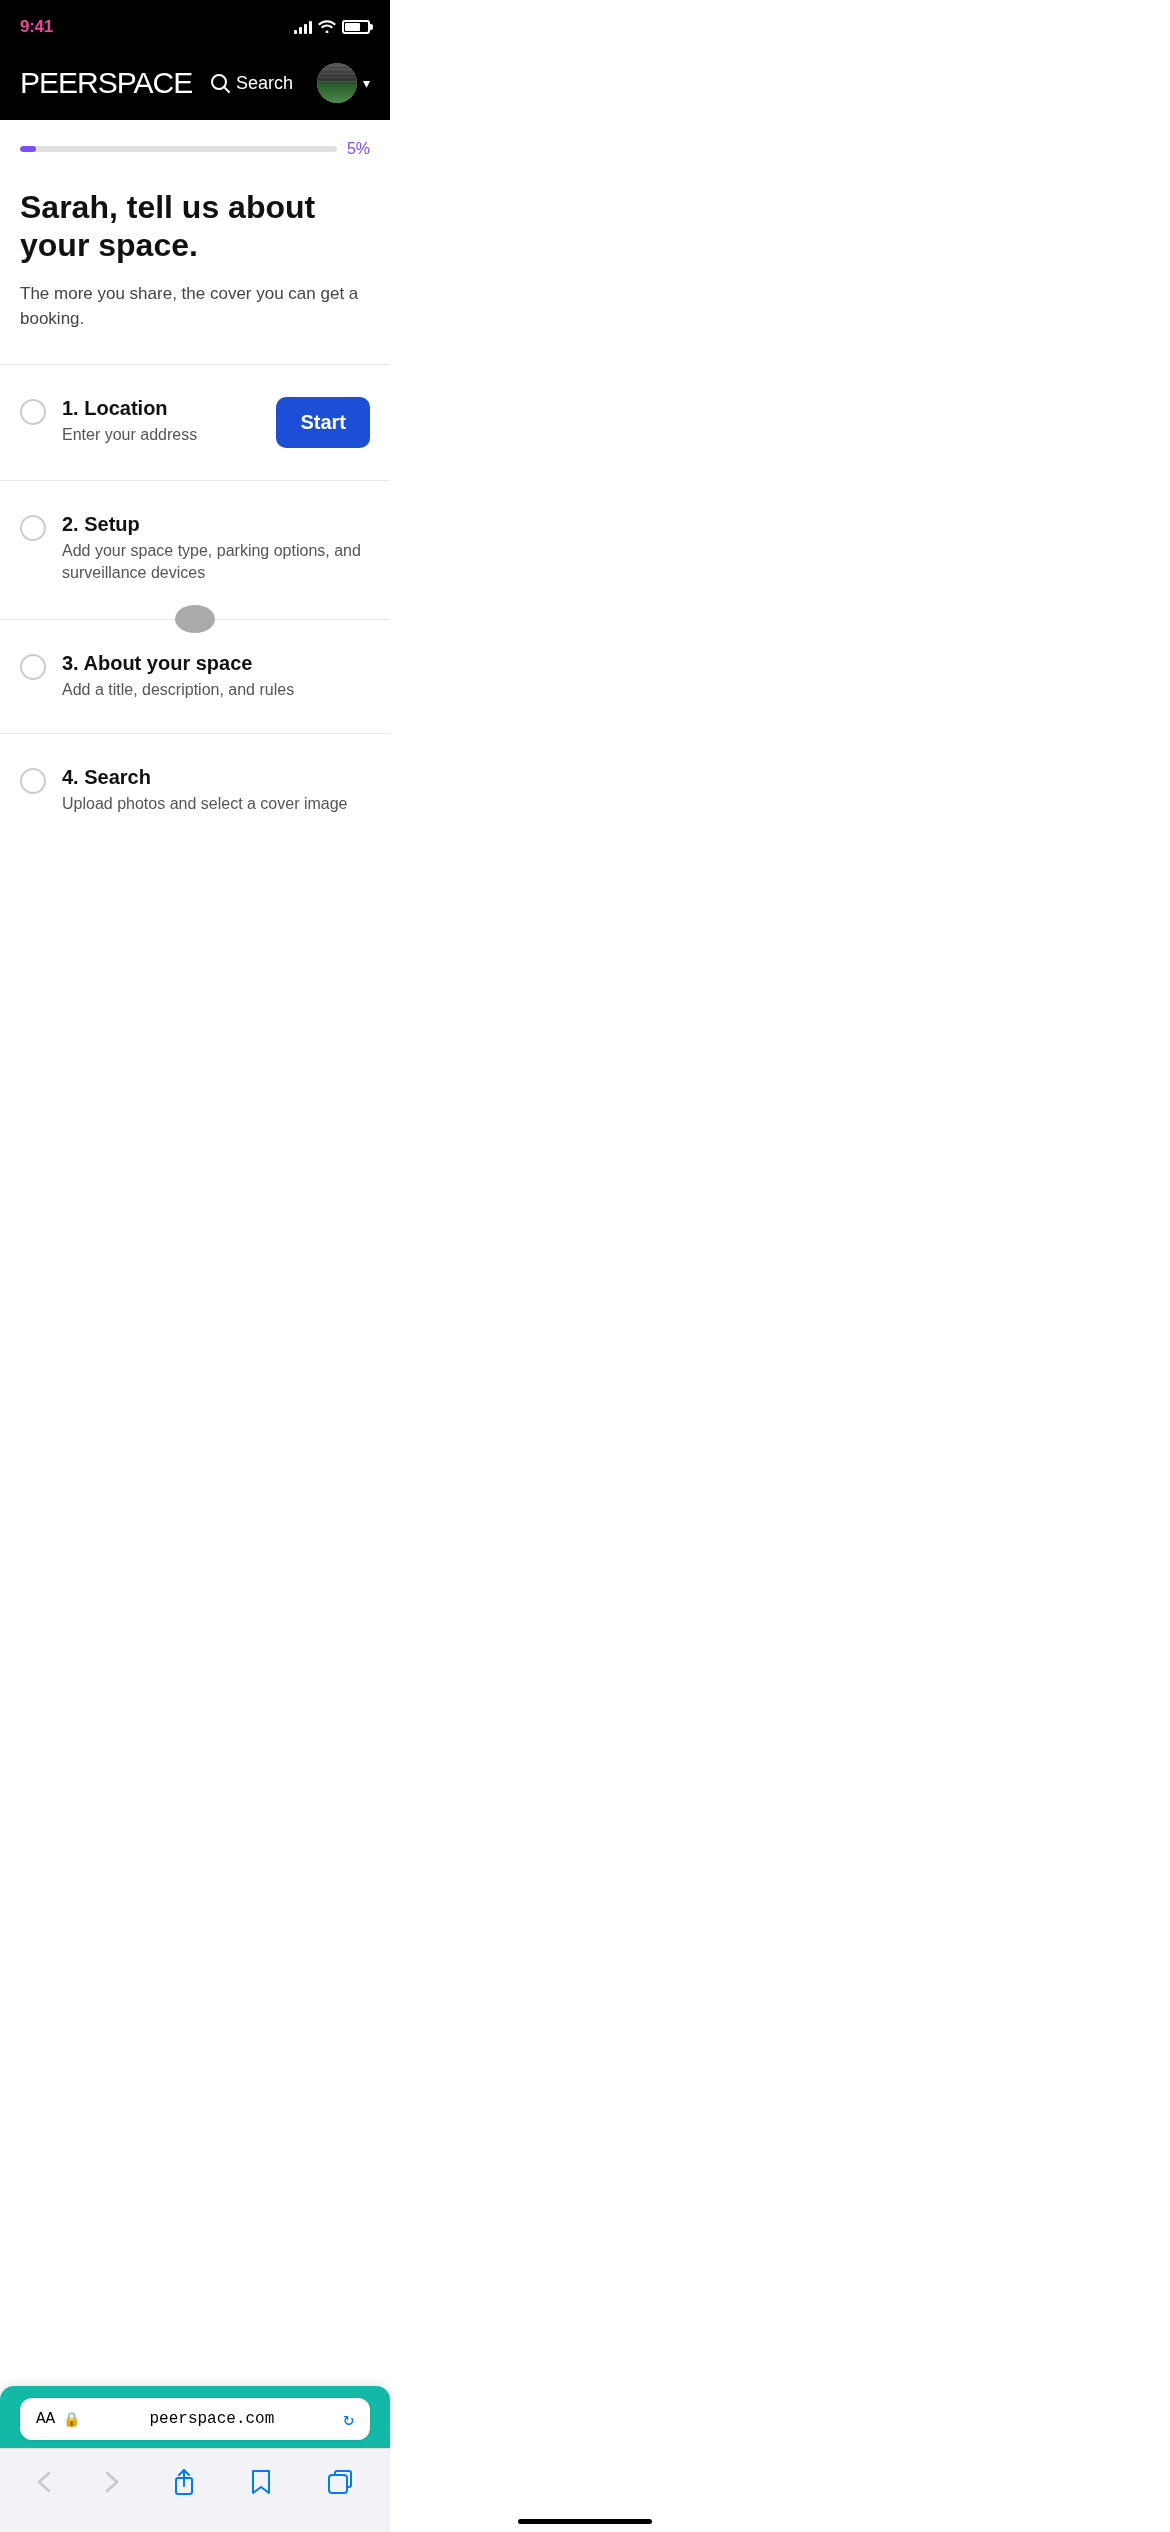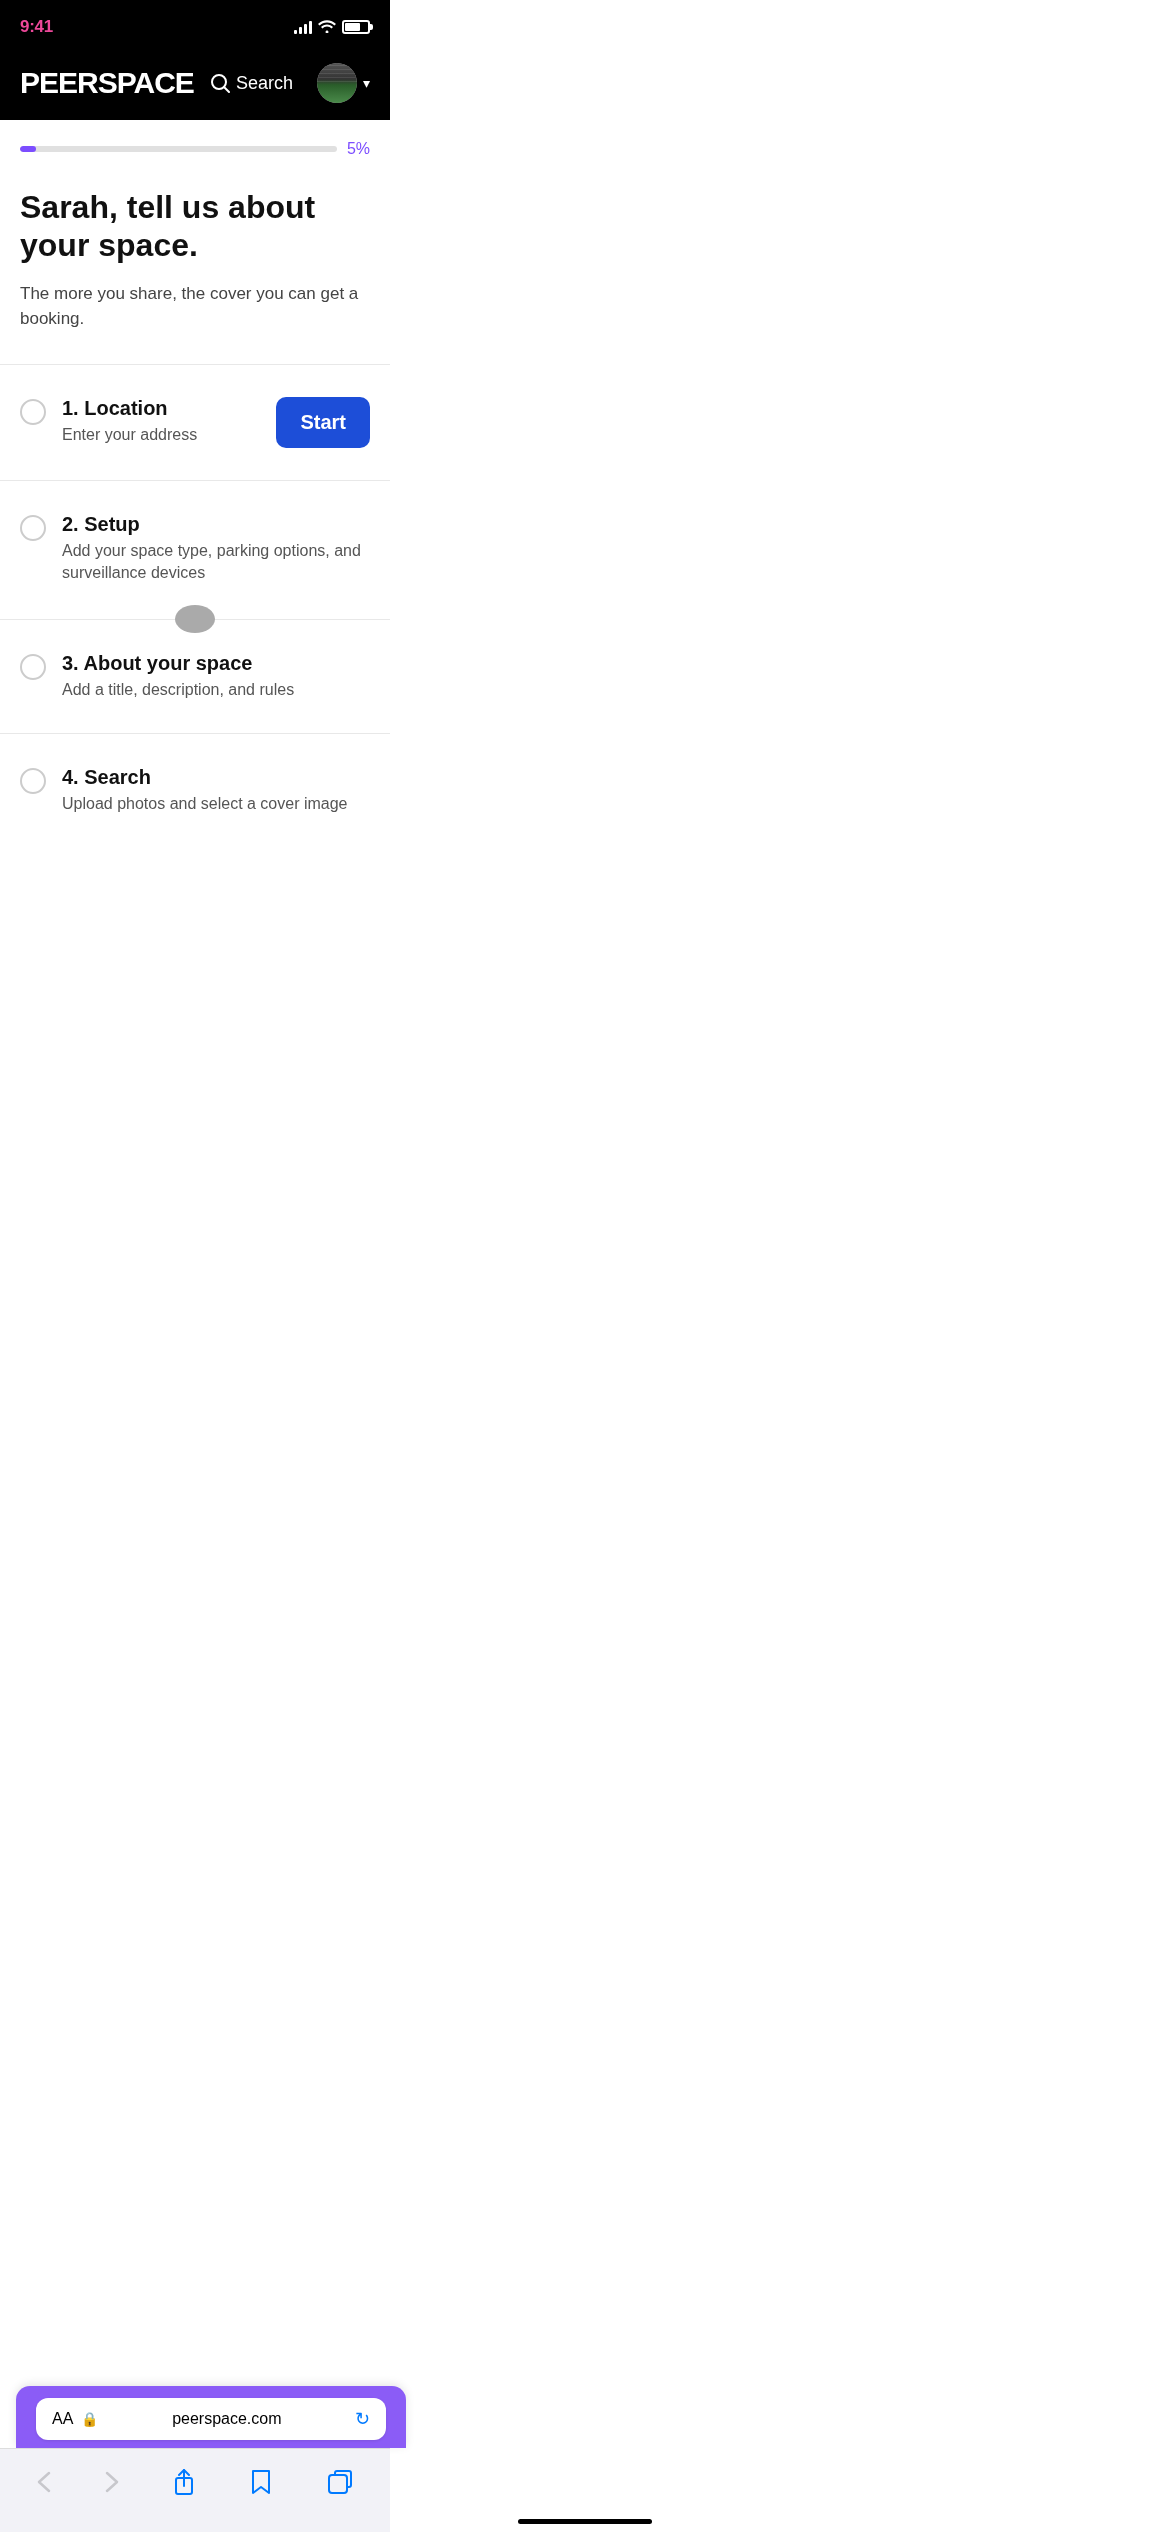--- a/index.html
+++ b/index.html
@@ -91,21 +91,21 @@
       display: flex;
       align-items: center;
       justify-content: space-between;
       padding: 12px 20px 16px 20px;
       height: 70px;
     }
 
     .logo {
       color: #fff;
       font-size: 30px;
-      font-weight: 700;
+      font-weight: 400;
       letter-spacing: -1px;
       text-transform: uppercase;
     }
 
     .header-right {
       display: flex;
       align-items: center;
       gap: 24px;
     }
 
@@ -293,27 +293,28 @@
       height: 28px;
       background: #aaa;
       border-radius: 50%;
       z-index: 2;
     }
 
     
     .browser-bar {
       position: fixed;
       bottom: 84px;
-      left: 16px;
+      left: 0;
       right: 0;
       width: 390px;
-      background: #8b5cf6;
+      background: #14b8a6;
       border-radius: 14px 14px 0 0;
       padding: 12px 20px 8px 20px;
       box-shadow: 0 -2px 10px rgba(0,0,0,0.1);
+      font-family: Liberation Mono, monospace;
     }
 
     .browser-url-bar {
       background: #fff;
       border-radius: 12px;
       display: flex;
       align-items: center;
       justify-content: center;
       padding: 10px 16px;
       gap: 8px;

